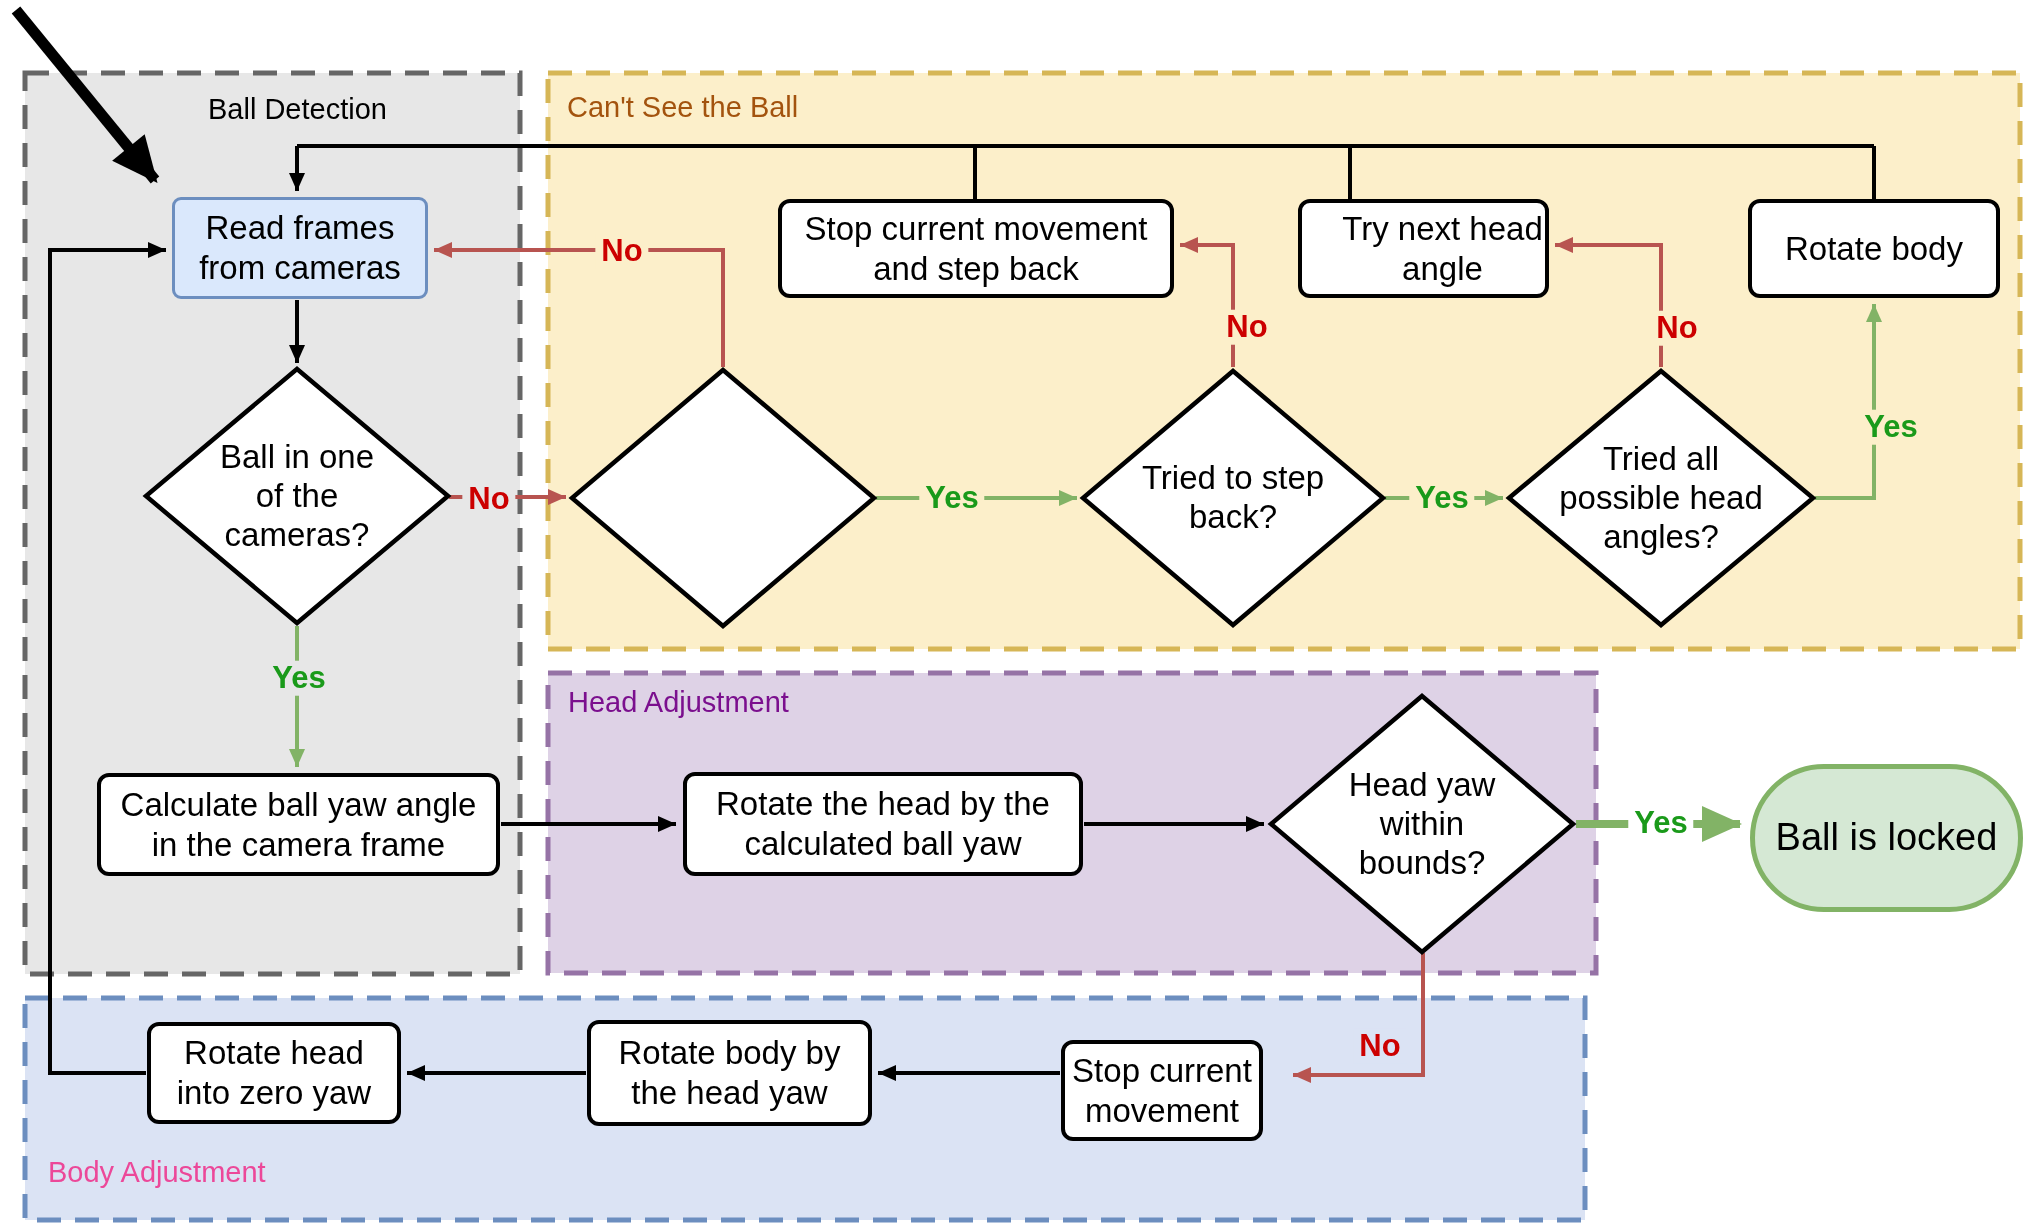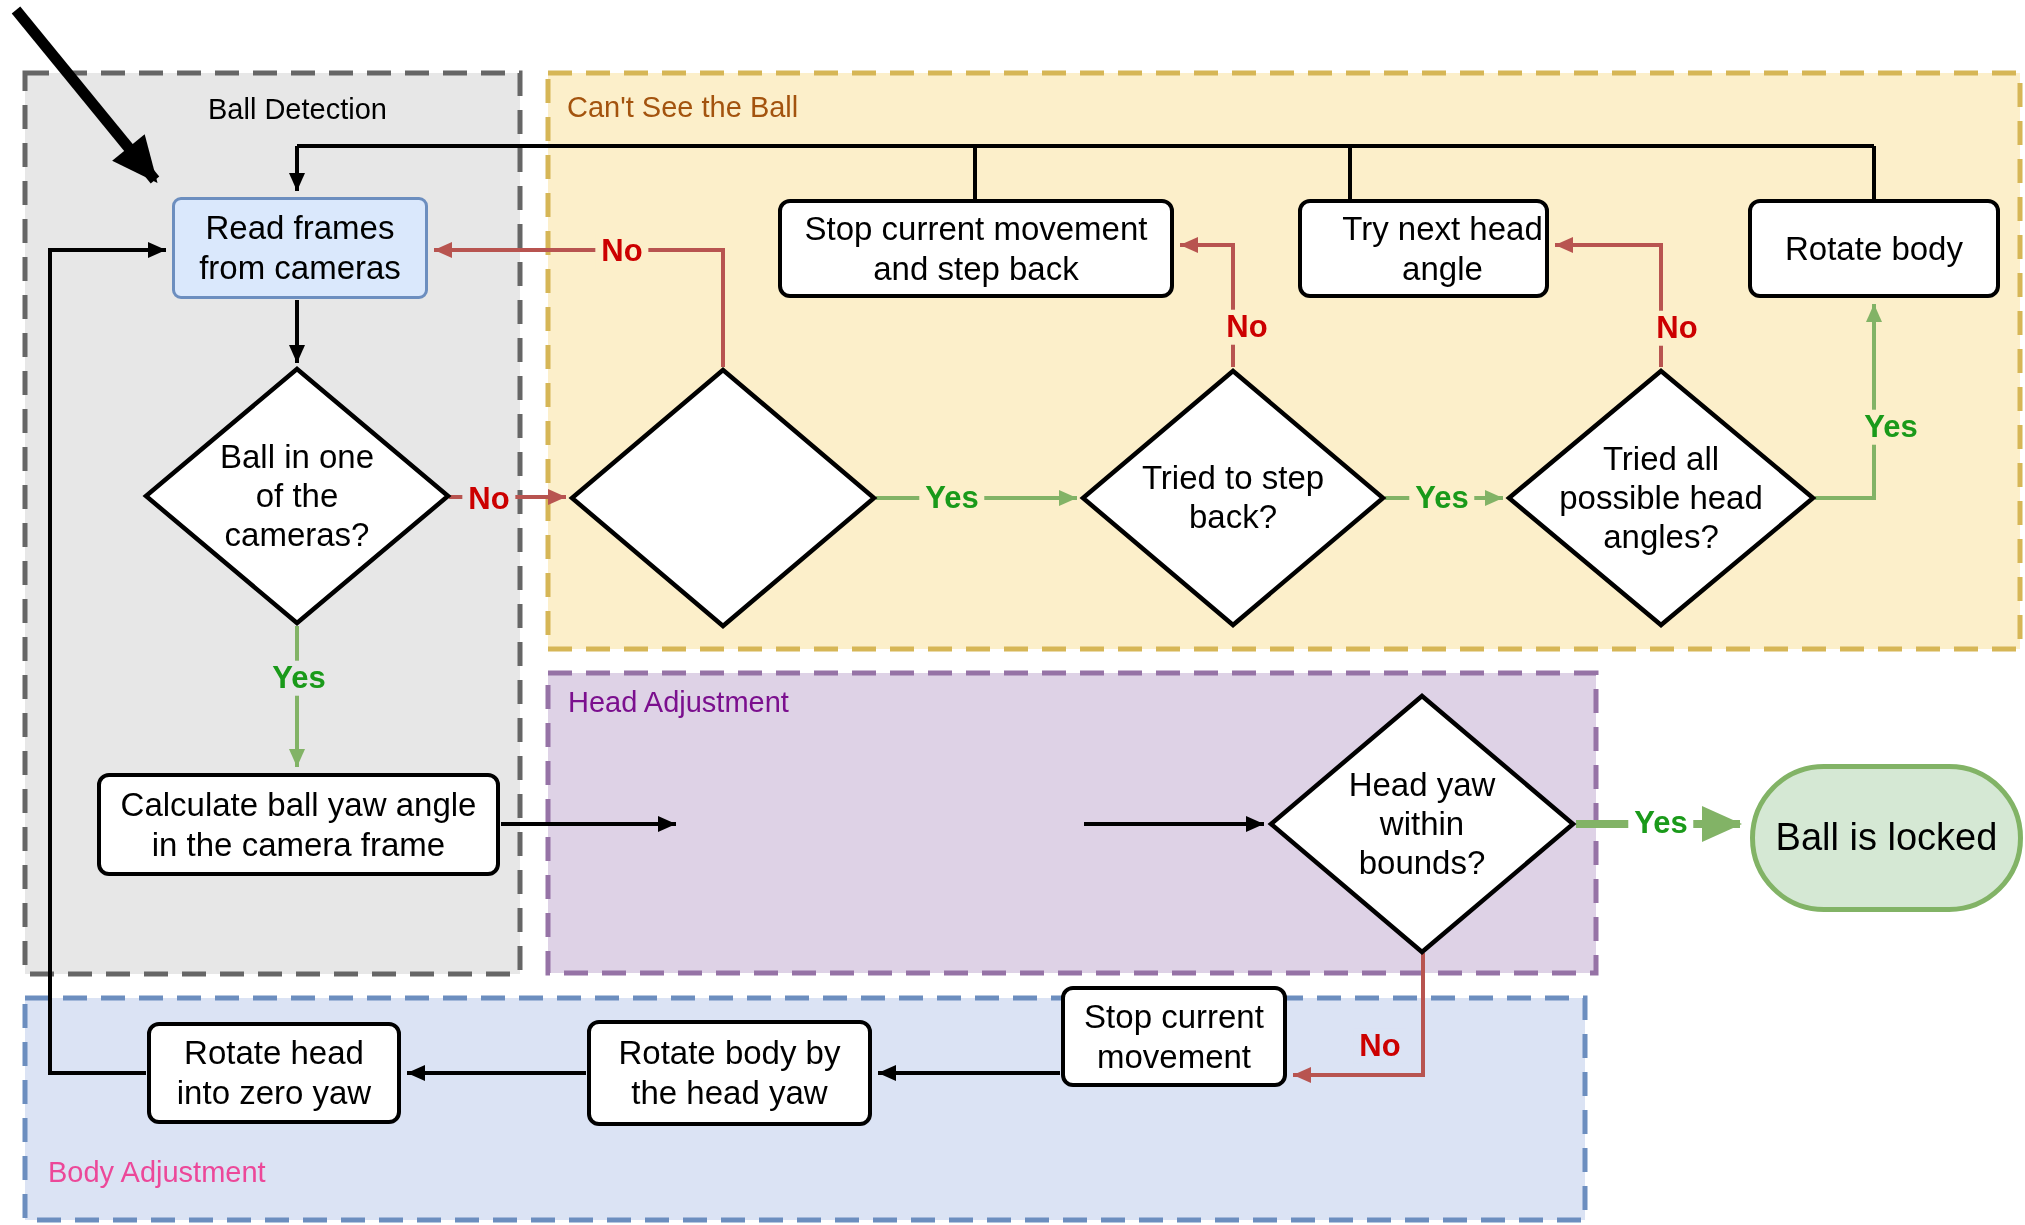--- a/index.html
+++ b/index.html
@@ -107,22 +107,24 @@
 
   <div class="node blue" style="left:172px;top:197px;width:256px;height:102px;">Read frames
 from cameras</div>
   <div class="node" style="left:778px;top:199px;width:396px;height:99px;">Stop current movement
 and step back</div>
   <div class="node" style="left:1298px;top:199px;width:251px;height:99px;padding-left:38px;">Try next head
 angle</div>
   <div class="node" style="left:1748px;top:199px;width:252px;height:99px;">Rotate body</div>
   <div class="node" style="left:97px;top:773px;width:403px;height:103px;">Calculate ball yaw angle
 in the camera frame</div>
+  <div class="node" style="left:683px;top:772px;width:400px;height:104px;">Rotate the head by the
+calculated ball yaw</div>
   <div class="node pill" style="left:1750px;top:750px;width:273px;height:148px;">Ball is locked</div>
-  <div class="node" style="left:1061px;top:986px;width:226px;height:101px;">Stop current
+  <div class="node" style="left:1061px;top:1040px;width:202px;height:101px;">Stop current
 movement</div>
   <div class="node" style="left:587px;top:1020px;width:285px;height:106px;">Rotate body by
 the head yaw</div>
   <div class="node" style="left:147px;top:1022px;width:254px;height:102px;">Rotate head
 into zero yaw</div>
 
   <div class="dlabel" style="left:297px;top:496px;">Ball in one
 of the
 cameras?</div>
   <div class="dlabel" style="left:1233px;top:498px;text-align:center;">Tried to step

